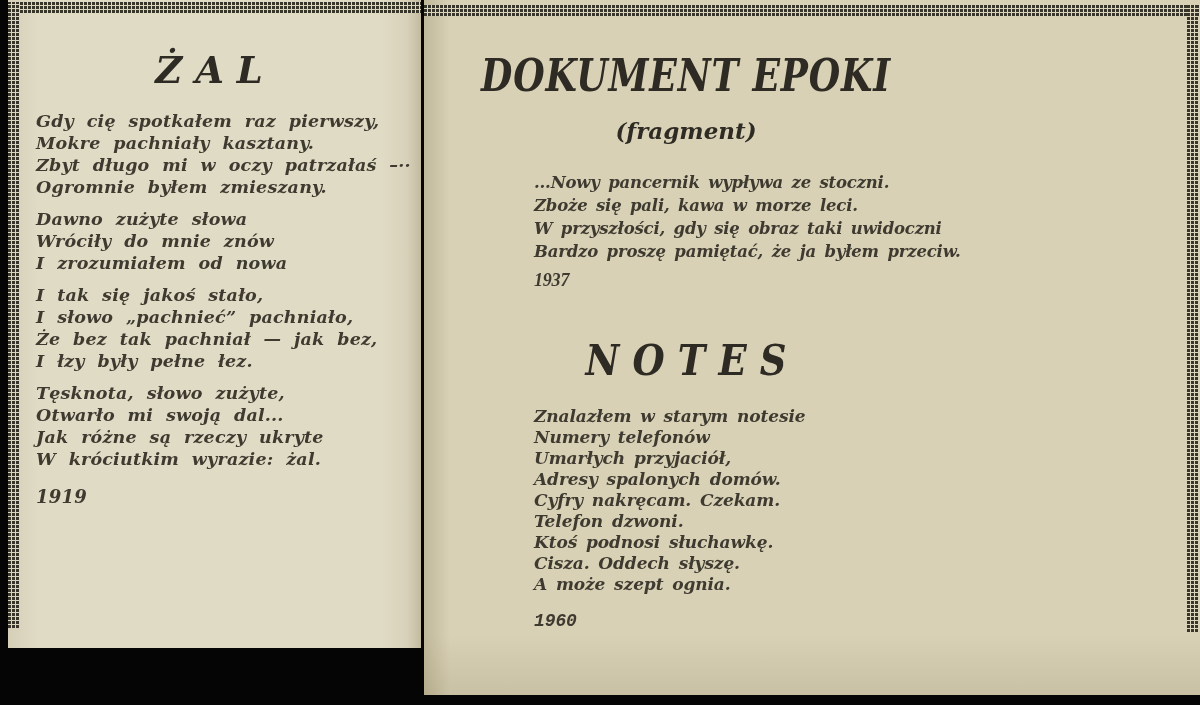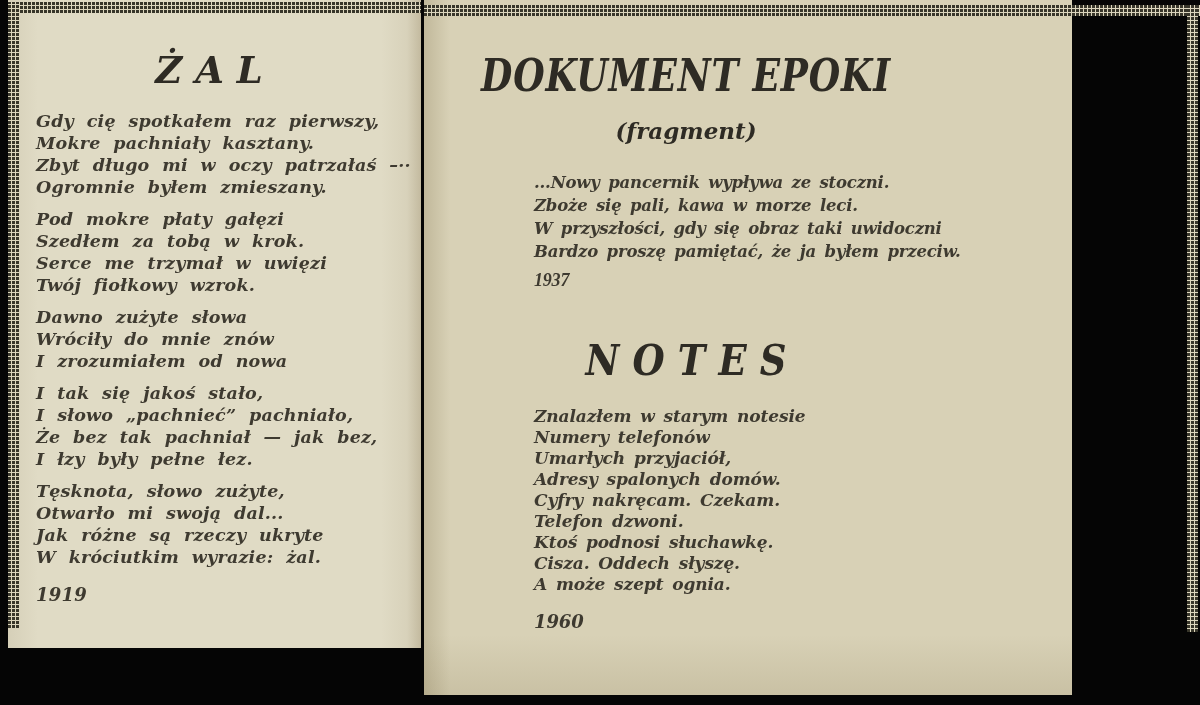--- a/index.html
+++ b/index.html
@@ -18,21 +18,21 @@
   }
   .page{position:absolute;top:0;}
   .page-left{
     left:8px;width:413px;height:648px;
     background:
       linear-gradient(90deg, rgba(120,105,70,0.10) 0, rgba(0,0,0,0) 30px),
       linear-gradient(270deg, rgba(120,100,60,0.28) 0, rgba(120,100,60,0.08) 14px, rgba(0,0,0,0) 40px),
       var(--paper-left);
   }
   .page-right{
-    left:424px;width:648px;height:695px;
+    left:424px;width:776px;height:695px;
     background:
       linear-gradient(90deg, rgba(110,95,55,0.22) 0, rgba(0,0,0,0) 26px),
       linear-gradient(0deg, rgba(115,100,60,0.15) 0, rgba(0,0,0,0) 60px),
       var(--paper-right);
   }
   .checker{
     position:absolute;
     background-color:var(--border-dot);
     background-image:
       repeating-linear-gradient(90deg, rgba(0,0,0,0) 0 3px, #dcd6bd 3px 4px),
@@ -80,44 +80,38 @@
     position:absolute;left:0;top:336px;width:524px;
     text-align:center;color:var(--ink-dark);
     font-style:italic;font-weight:bold;font-size:42px;
     letter-spacing:15px;text-indent:15px;white-space:nowrap;
     transform:scale(0.88,1);transform-origin:50% 50%;
   }
   .pr-poem2{
     position:absolute;left:110px;top:406px;width:420px;
     font-size:17px;line-height:21px;word-spacing:3px;letter-spacing:-0.1px;
   }
-  .pr-poem2 .year{margin-top:16px;}
+  .pr-poem2 .year{margin-top:16px;font-family:Liberation Mono, monospace;}
   .line{white-space:nowrap;}
 </style>
 </head>
 <body>
 
 <div class="page page-left">
   <div class="checker pl-border-top"></div>
   <div class="checker pl-border-left"></div>
 
   <div class="pl-title poem-text">ŻAL</div>
 
   <div class="pl-body poem-text">
     <div class="stanza">
       <div class="line">Gdy cię spotkałem raz pierwszy,</div>
       <div class="line">Mokre pachniały kasztany.</div>
       <div class="line">Zbyt długo mi w oczy patrzałaś –··</div>
       <div class="line">Ogromnie byłem zmieszany.</div>
-    </div>
-    <div class="stanza">
-      <div class="line">Pod mokre płaty gałęzi</div>
-      <div class="line">Szedłem za tobą w krok.</div>
-      <div class="line">Serce me trzymał w uwięzi</div>
-      <div class="line">Twój fiołkowy wzrok.</div>
     </div>
     <div class="stanza">
       <div class="line">Dawno zużyte słowa</div>
       <div class="line">Wróciły do mnie znów</div>
       <div class="line">I zrozumiałem od nowa</div>
     </div>
     <div class="stanza">
       <div class="line">I tak się jakoś stało,</div>
       <div class="line">I słowo „pachnieć” pachniało,</div>
       <div class="line">Że bez tak pachniał — jak bez,</div>

